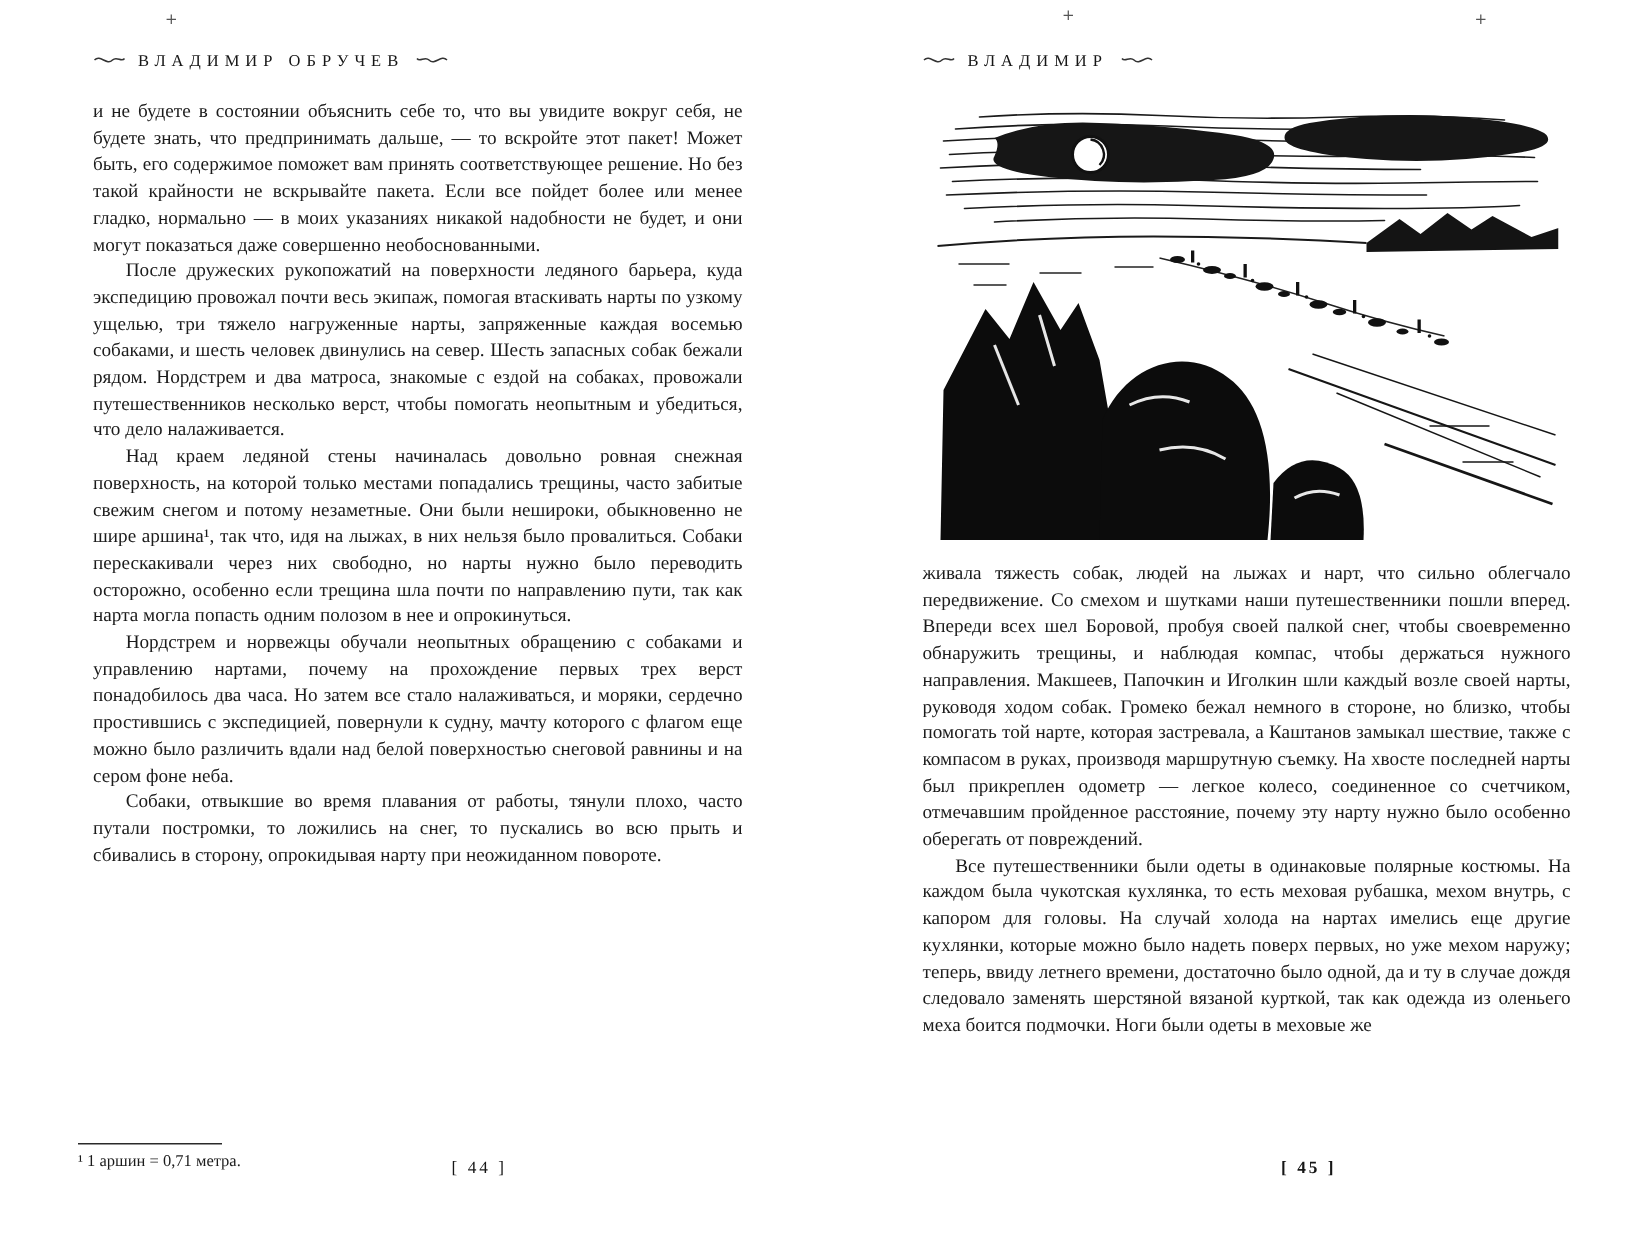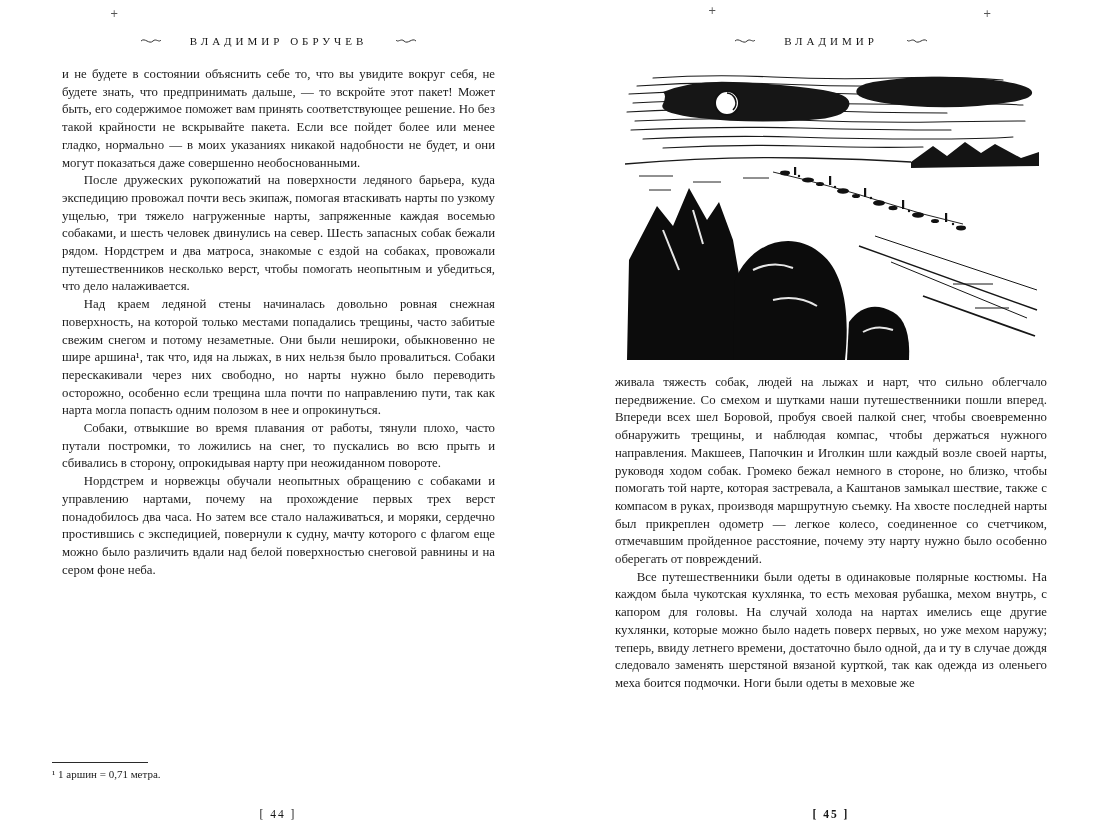--- a/index.html
+++ b/index.html
@@ -11,21 +11,21 @@
     position:relative;
     overflow:hidden;
   }
   .spread{position:absolute;inset:0;}
   .corner-mark{
     position:absolute;font-size:10px;color:#555;
     font-family:"DejaVu Sans",sans-serif;line-height:1;
   }
   .running-header{
     position:absolute;top:33px;height:16px;
-    display:flex;align-items:center;justify-content:center;gap:28px;
+    display:flex;align-items:center;justify-content:flex-start;gap:8px;
     font-size:11px;letter-spacing:4px;color:#161616;
     white-space:nowrap;
   }
   .running-header .flourish{display:inline-block;}
   .header-left{left:62px;width:433px;}
   .header-right{left:615px;width:432px;}
   .text-col{
     position:absolute;
     font-size:12.8px;line-height:17.7px;
     text-align:justify;
@@ -36,22 +36,22 @@
   .para.indent{text-indent:1.7em;}
   .illustration-wrap{
     width:416px;margin:6px auto 14px auto;height:290px;
   }
   .footnote-block{
     position:absolute;left:52px;top:762px;width:433px;
     font-size:11px;line-height:14px;color:#1b1b1b;
   }
   .footnote-rule{width:96px;border-top:1px solid #2a2a2a;margin-bottom:4px;}
   .page-number{
-    position:absolute;top:808px;width:120px;
-    font-size:11.5px;letter-spacing:2px;text-align:center;color:#161616;
+    position:absolute;top:773px;width:120px;
+    font-size:11.5px;letter-spacing:2px;text-align:right;color:#161616;
   }
   .pn-left{left:218px;}
   .pn-right{left:771px;font-weight:bold;}
 </style>
 </head>
 <body>
 
 <div class="spread">
 
   <span class="corner-mark" style="left:110px;top:9px;">+</span>
@@ -83,22 +83,22 @@
       <svg width="22" height="8" viewBox="0 0 22 8">
           <path d="M1,3 C3,6 6,1 9,4 C13,8 17,0 21,4" stroke="#333" stroke-width="1" fill="none"></path>
         </svg>
     </span>
   </div>
 
   <div class="text-col left-col">
       <p class="para">и не будете в состоянии объяснить себе то, что вы увидите вокруг себя, не будете знать, что предпринимать дальше, — то вскройте этот пакет! Может быть, его содержимое поможет вам принять соответствующее решение. Но без такой крайности не вскрывайте пакета. Если все пойдет более или менее гладко, нормально — в моих указаниях никакой надобности не будет, и они могут показаться даже совершенно необоснованными.</p>
       <p class="para indent">После дружеских рукопожатий на поверхности ледяного барьера, куда экспедицию провожал почти весь экипаж, помогая втаскивать нарты по узкому ущелью, три тяжело нагруженные нарты, запряженные каждая восемью собаками, и шесть человек двинулись на север. Шесть запасных собак бежали рядом. Нордстрем и два матроса, знакомые с ездой на собаках, провожали путешественников несколько верст, чтобы помогать неопытным и убедиться, что дело налаживается.</p>
       <p class="para indent">Над краем ледяной стены начиналась довольно ровная снежная поверхность, на которой только местами попадались трещины, часто забитые свежим снегом и потому незаметные. Они были нешироки, обыкновенно не шире аршина¹, так что, идя на лыжах, в них нельзя было провалиться. Собаки перескакивали через них свободно, но нарты нужно было переводить осторожно, особенно если трещина шла почти по направлению пути, так как нарта могла попасть одним полозом в нее и опрокинуться.</p>
+      <p class="para indent">Нордстрем и норвежцы обучали неопытных обращению с собаками и управлению нартами, почему на прохождение первых трех верст понадобилось два часа. Но затем все стало налаживаться, и моряки, сердечно простившись с экспедицией, повернули к судну, мачту которого с флагом еще можно было различить вдали над белой поверхностью снеговой равнины и на сером фоне неба.</p>
       <p class="para indent">Собаки, отвыкшие во время плавания от работы, тянули плохо, часто путали постромки, то ложились на снег, то пускались во всю прыть и сбивались в сторону, опрокидывая нарту при неожиданном повороте.</p>
-      <p class="para indent">Нордстрем и норвежцы обучали неопытных обращению с собаками и управлению нартами, почему на прохождение первых трех верст понадобилось два часа. Но затем все стало налаживаться, и моряки, сердечно простившись с экспедицией, повернули к судну, мачту которого с флагом еще можно было различить вдали над белой поверхностью снеговой равнины и на сером фоне неба.</p>
     </div>
 
   <div class="text-col right-col">
     <div class="illustration-wrap" aria-label="Ink drawing: a caravan of dog sleds and skiers descending a snowy slope below an icy barrier, dark rocks in the foreground, hatched cloudy sky above">
       <svg width="416" height="290" viewBox="0 0 416 290">
 
         <g stroke="#1a1a1a" fill="none" stroke-width="1.1" stroke-linecap="round">
           <path d="M30,8 q60,-4 120,-1 t120,1 t110,2"></path>
           <path d="M14,16 q70,-5 140,-2 t140,2 t100,1"></path>
           <path d="M6,24 q80,-5 160,-2 t150,3 t90,0"></path>

